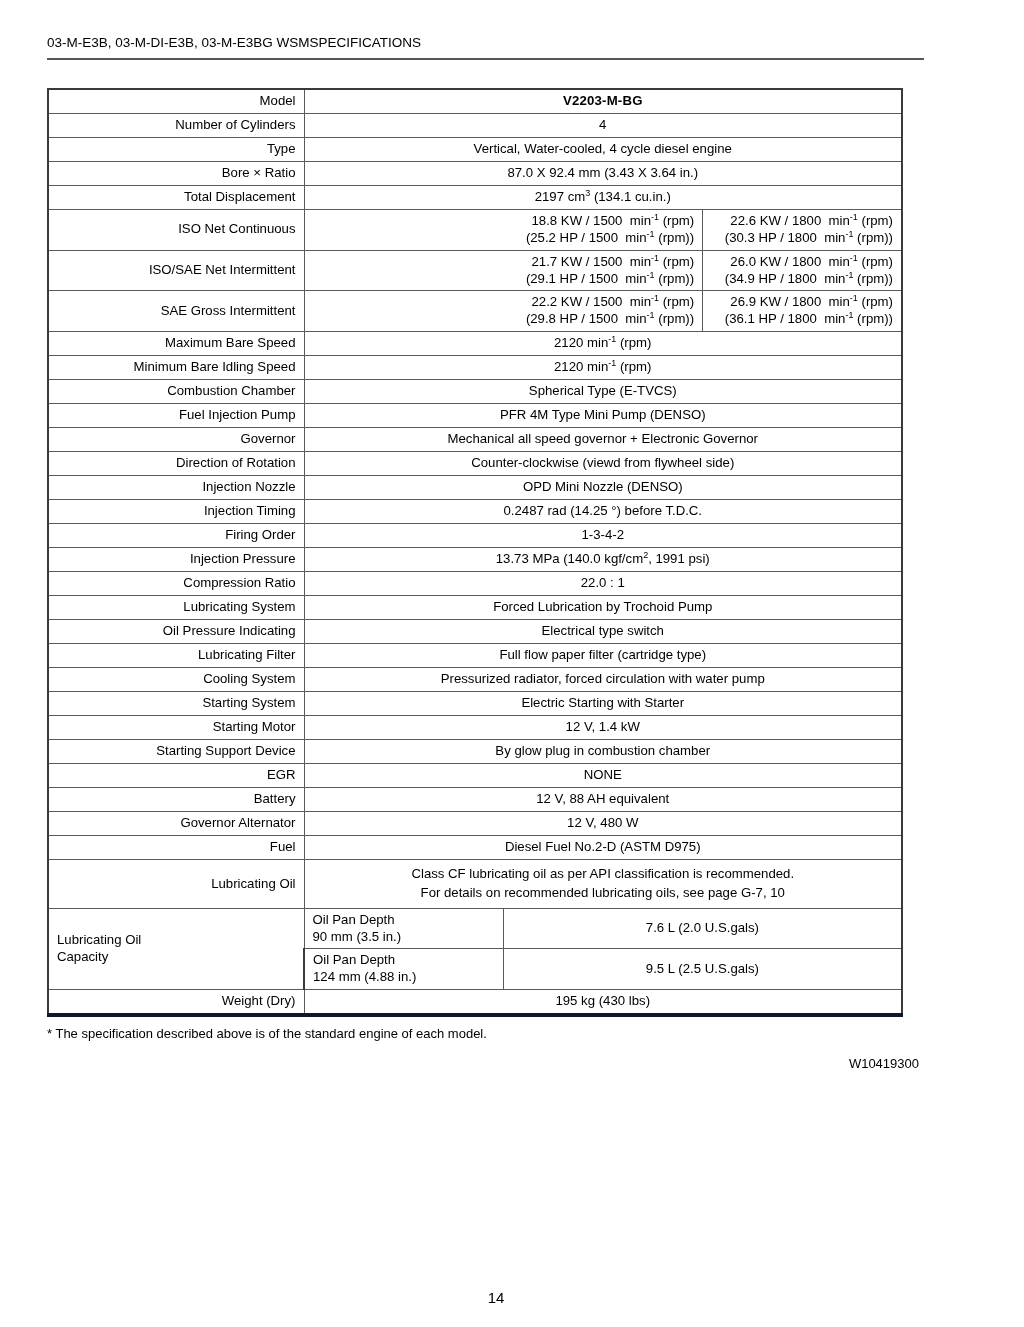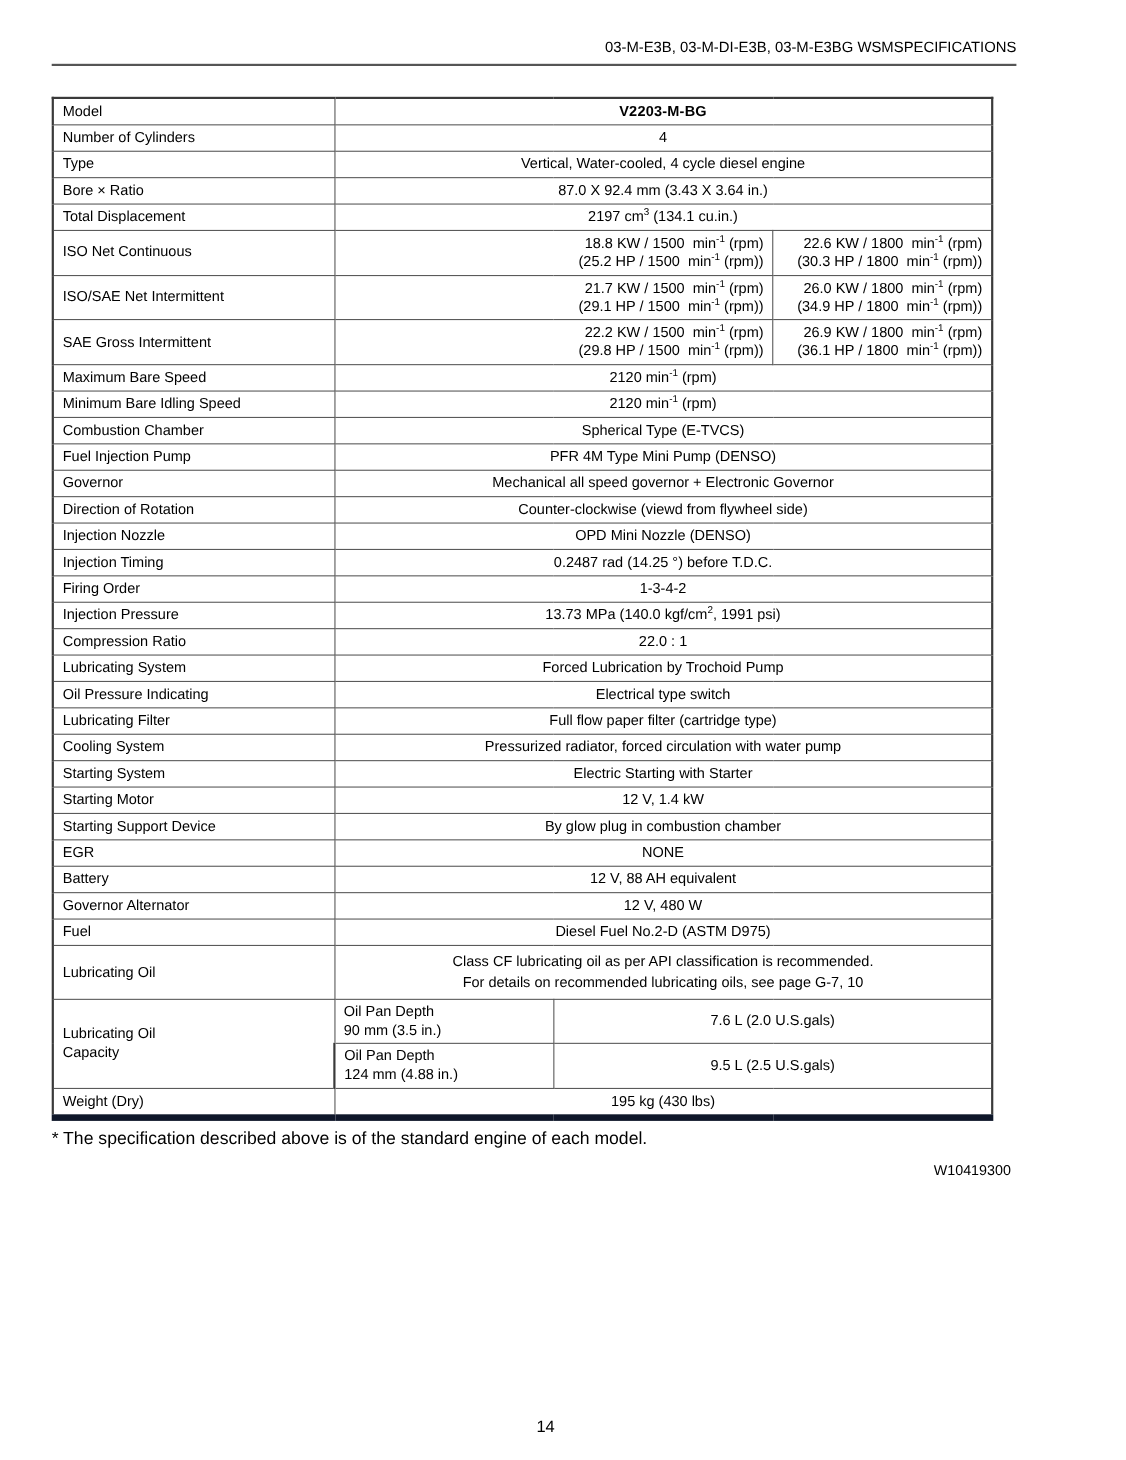--- a/index.html
+++ b/index.html
@@ -13,21 +13,21 @@
     color: #000000;
     position: relative;
     overflow: hidden;
   }
   .page { position: relative; width: 1024px; height: 1327px; }
 
   
   .runhead {
     position: absolute;
     left: 47px; top: 35px; width: 877px;
-    display: flex; justify-content: flex-end; align-items: flex-end;
+    display: flex; justify-content: flex-start; align-items: flex-end;
     font-size: 13.5px;
     padding-bottom: 4px;
   }
   .runhead-rule {
     position: absolute;
     left: 47px; top: 58px; width: 877px; height: 2px;
     background: #555;
   }
 
   
@@ -42,38 +42,38 @@
   .spec-table td {
     border: 1px solid #5a5a5a;
     padding: 3px 8px;
     vertical-align: middle;
     line-height: 1.28;
     height: 24px;
   }
   .spec-table tr > td:first-child { border-left: 2px solid #3a3a3a; }
   .spec-table tr > td:last-child  { border-right: 2px solid #3a3a3a; }
   .spec-table tr:first-child > td { border-top: 2px solid #3a3a3a; }
-  .spec-table tr:last-child  > td { border-bottom: 6px solid #0f172a; }
-
-  .lbl { width: 256px; text-align: left; }
+  .spec-table tr:last-child  > td { border-bottom: 4px solid #0f172a; }
+
+  .lbl { width: 256px; text-align: right; }
   .sub-lbl { width: 137px; text-align: left; }
   .val { text-align: center; }
   .val.bold { font-weight: bold; letter-spacing: .2px; }
   .val.twoline { line-height: 1.42; padding-top: 5px; padding-bottom: 5px; }
   .half { width: 300px; text-align: right; line-height: 1.42; padding-top: 5px; padding-bottom: 5px; }
   .tall { height: 46px; }
   .lbl-top { vertical-align: middle; }
 
   sup { font-size: 0.68em; vertical-align: super; line-height: 0; }
 
   
   .notes {
     position: absolute;
     left: 47px; top: 1024px;
-    font-size: 16px;
+    font-size: 13px;
     line-height: 1.55;
   }
   .docnum {
     position: absolute;
     right: 105px; top: 1056px;
     font-size: 13px;
   }
 
   
   .footer-page {

